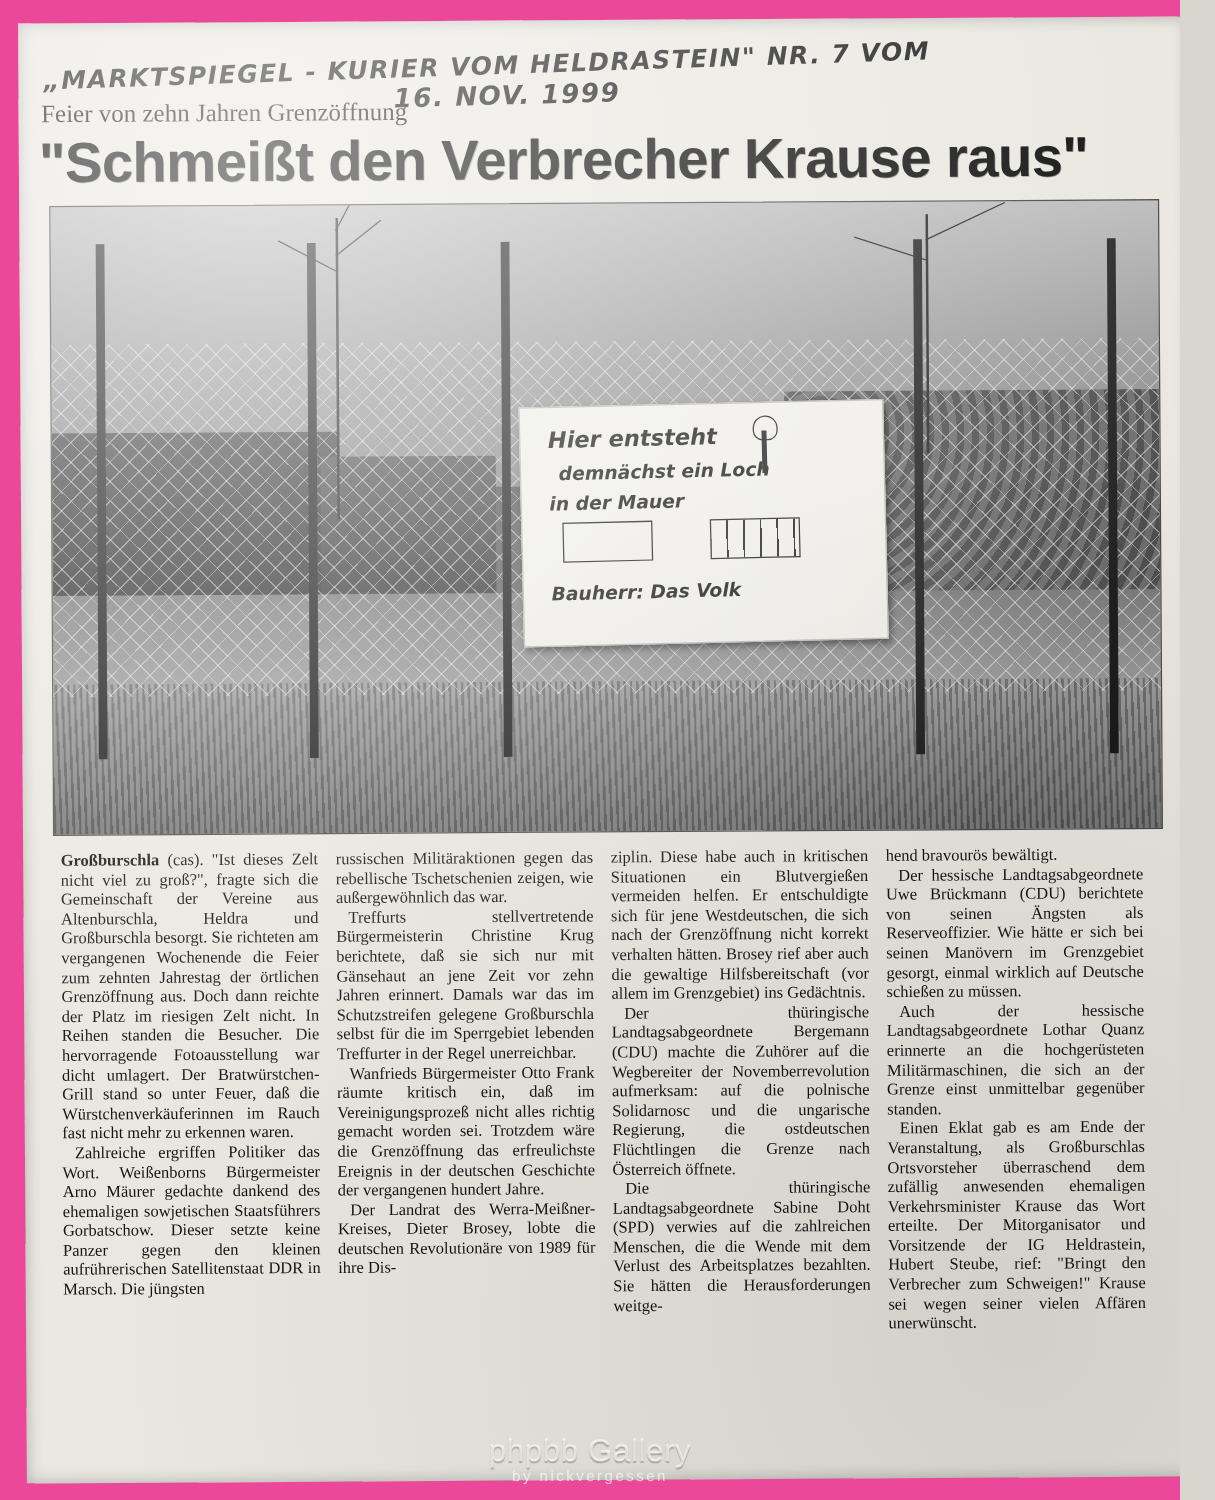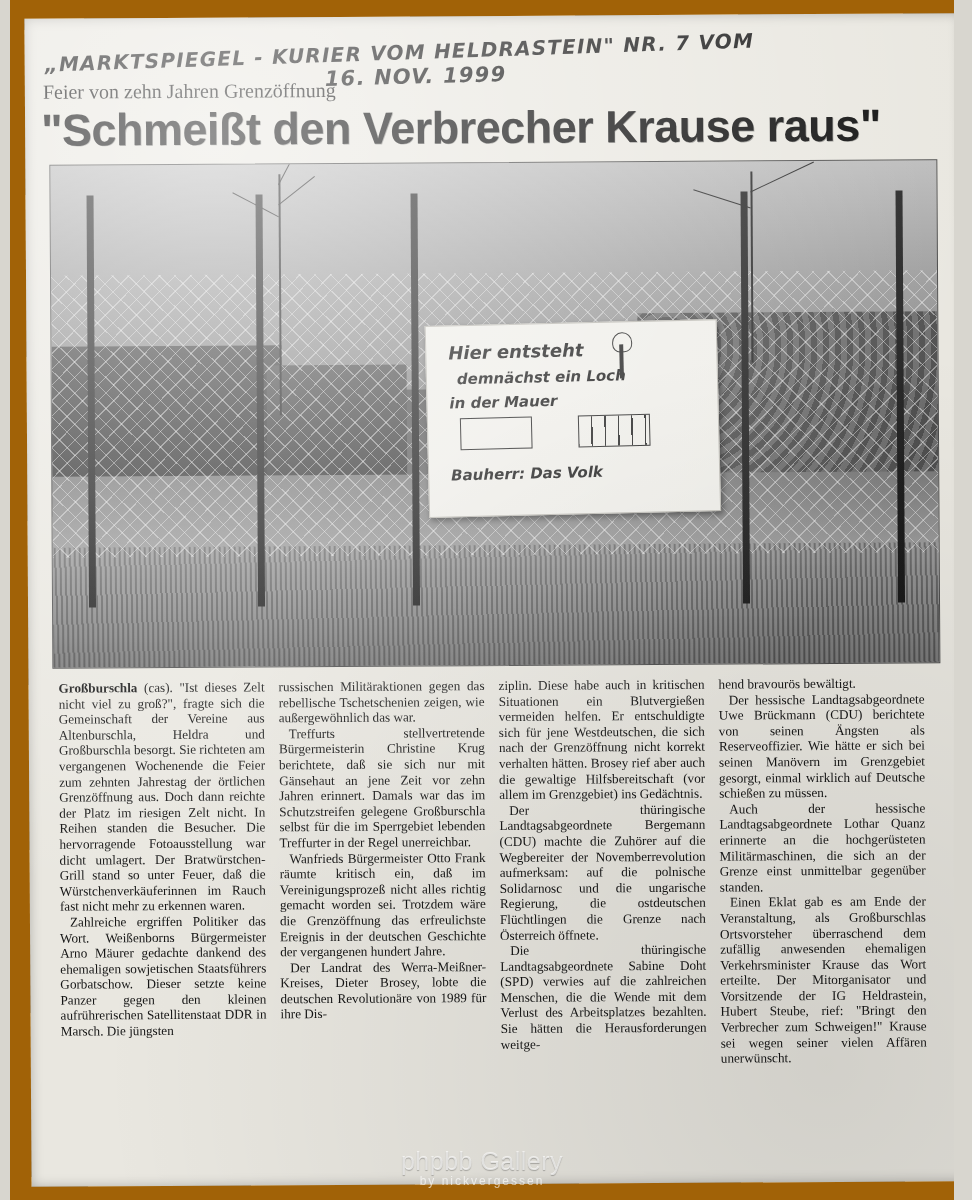--- a/index.html
+++ b/index.html
@@ -5,23 +5,22 @@
   html, body {
     margin: 0;
     padding: 0;
     background: #d8d6cf;
   }
   .page {
     position: relative;
     width: 944px;
     height: 1200px;
     overflow: hidden;
-    background: #a16207;
+    background: #ec4899;
     font-family: "Liberation Serif", serif;
-    margin-left: 10px;
   }
   
   .paper {
     position: absolute;
     left: 18px;
     top: 16px;
     width: 936px;
     height: 1168px;
     background: #e9e7e0;
     box-shadow: 0 0 12px rgba(0,0,0,0.25) inset;

